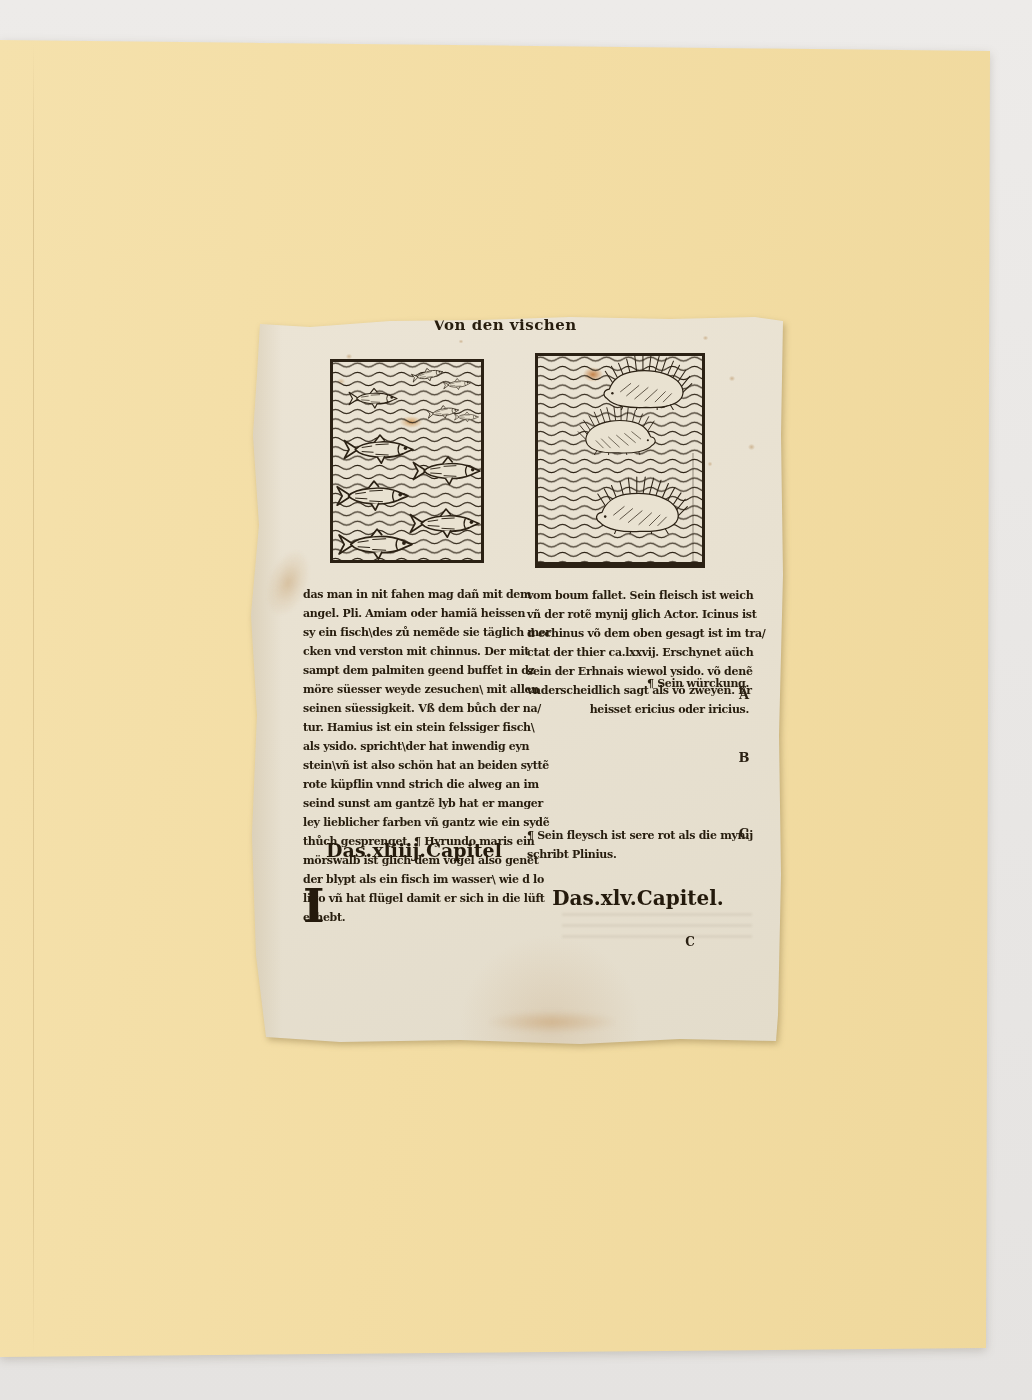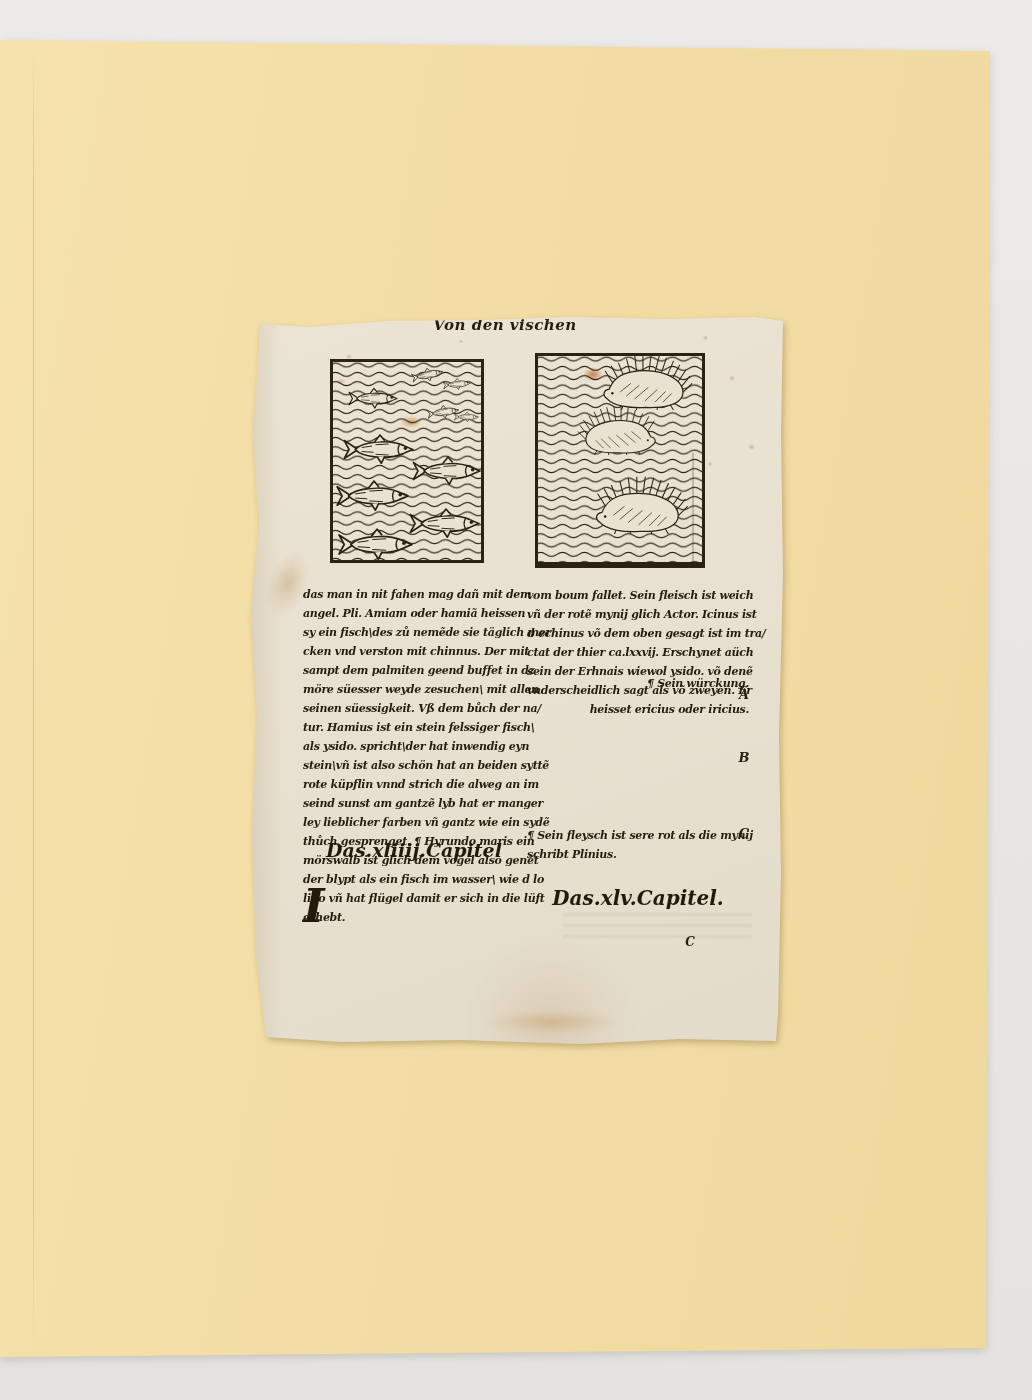--- a/index.html
+++ b/index.html
@@ -14,21 +14,21 @@
     position:absolute;inset:0;
     clip-path:polygon(0px 40px, 990px 51px, 986px 1348px, 0px 1357px);
     background:linear-gradient(100deg,#f5e1ac 0%,#f3dda4 45%,#efd89c 100%);
   }
   .mat-crease{
     position:absolute;left:33px;top:44px;width:1px;height:1312px;
     background:linear-gradient(180deg,rgba(168,138,84,0) 0%,rgba(168,138,84,0.32) 12%,rgba(168,138,84,0.28) 88%,rgba(168,138,84,0) 100%);
   }
   
   .page-wrap{position:absolute;left:250px;top:315px;width:535px;height:731px;
-    filter:drop-shadow(2px 3px 3px rgba(110,85,40,0.35));font-style:italic;}
+    filter:drop-shadow(2px 3px 3px rgba(110,85,40,0.35));}
   .page{
     position:absolute;inset:0;
     clip-path:polygon(10px 9px,60px 12px,140px 6px,230px 5px,320px 2px,420px 4px,505px 2px,533px 6px,
       531px 120px,533px 260px,529px 420px,531px 560px,528px 700px,526px 726px,
       430px 724px,330px 729px,210px 725px,90px 727px,16px 722px,
       6px 640px,2px 520px,7px 400px,1px 300px,9px 210px,3px 120px,7px 60px);
     background:
       linear-gradient(90deg,rgba(186,165,125,0.28) 0%,rgba(186,165,125,0) 6%),
       radial-gradient(circle at 300px 710px, rgba(190,150,100,0.22), transparent 90px),
       linear-gradient(160deg,#ebe4d5 0%,#e8e1d1 45%,#e3dccb 100%);

